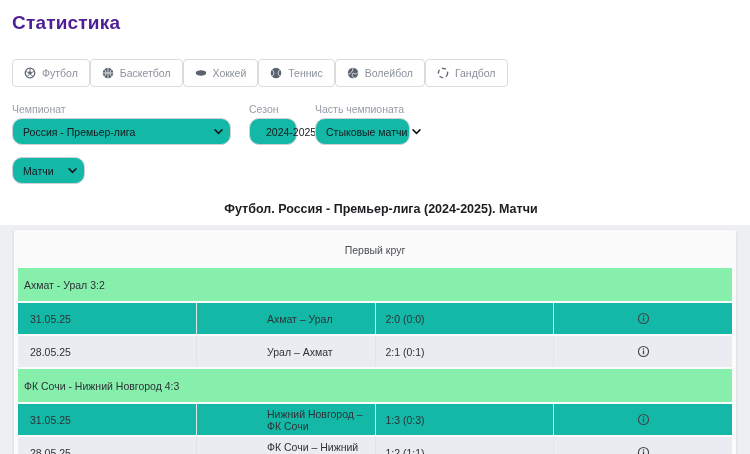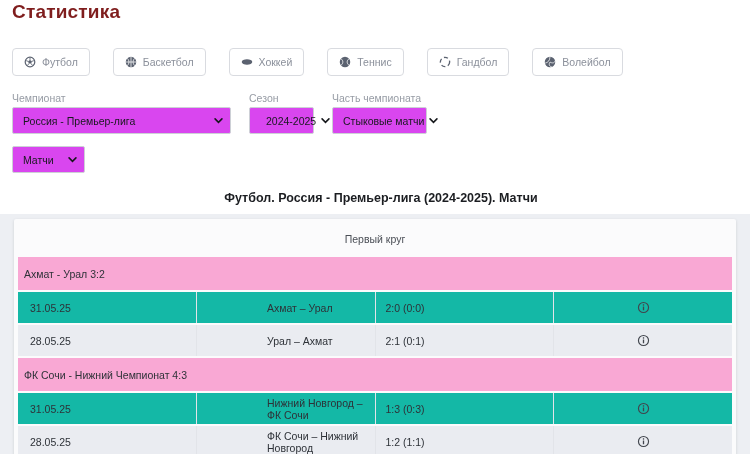--- a/index.html
+++ b/index.html
@@ -2,56 +2,56 @@
 <html><head>
 <meta charset="utf-8">
 <style>
   html,body{margin:0;padding:0;background:#fff;}
   .app{
     width:750px;height:454px;overflow:hidden;box-sizing:border-box;
     font-family:"Liberation Sans",sans-serif;color:#1c1e22;background:#fff;
     display:flex;flex-direction:column;
   }
   
-  .page-title{font-size:19px;font-weight:bold;margin:1px 0 0 12px;color:#7f1d1d;letter-spacing:.2px;}
-  
-  .sports{display:flex;gap:23px;margin:25px 0 0 12px;}
+  .page-title{font-size:19px;font-weight:bold;margin:12px 0 0 12px;color:#4c1d95;letter-spacing:.2px;}
+  
+  .sports{display:flex;gap:0;margin:25px 0 0 12px;}
   .sport-btn{
     display:inline-flex;align-items:center;gap:6px;height:28px;padding:0 11px;
     background:#fff;border:1px solid #d9dbe0;border-radius:4px;
     font-family:"Liberation Sans",sans-serif;font-size:10.5px;color:#8b909b;cursor:pointer;
   }
   .sport-btn .s-icon{display:inline-flex;width:12px;height:12px;color:#5b6270;}
   .sport-btn svg{width:12px;height:12px;display:block;}
   
   .filters{display:flex;align-items:flex-end;margin:16px 0 0 12px;gap:18px;}
   .filter{display:flex;flex-direction:column;}
   .filter-label{font-size:10.5px;color:#979ca5;margin-bottom:3px;}
   .select{
-    height:27px;box-sizing:border-box;border:1px solid #cdd0d6;border-radius:2px;background:#d946ef;
+    height:27px;box-sizing:border-box;border:1px solid #cdd0d6;border-radius:10px;background:#14b8a6;
     display:flex;align-items:center;justify-content:space-between;
     padding:0 7px 0 10px;font-size:10.5px;color:#17191d;cursor:pointer;gap:5px;white-space:nowrap;
   }
   .select .chev{display:inline-flex;flex:0 0 auto;}
   .w-champ{width:219px;}
-  .w-season{width:65px;padding-left:16px;}
+  .w-season{width:48px;padding-left:16px;}
   .w-part{width:95px;}
   .w-view{width:73px;margin-top:8px;}
   .filters.second{margin-top:4px;}
   
   .section-heading{font-size:12.5px;font-weight:bold;margin:18px 0 0 12px;color:#1b1d21;text-align:center;}
   
   .section{flex:1;background:#edeff3;margin-top:9px;padding:5px 14px 12px;box-sizing:border-box;}
   .card{
     background:#fbfbfc;border-radius:2px;padding:4px;
     box-shadow:0 1px 3px rgba(60,64,67,.18);
   }
   table.matches{width:100%;border-collapse:collapse;table-layout:fixed;font-size:10.5px;color:#2e3238;}
   tr.round td{background:#fbfbfc;height:30px;text-align:center;color:#4a4e55;}
-  tr.group td{background:#f9a8d4;height:31px;padding-left:6px;color:#2e3238;border-top:2px solid #fbfbfc;border-bottom:2px solid #fbfbfc;}
+  tr.group td{background:#86efac;height:31px;padding-left:6px;color:#2e3238;border-top:2px solid #fbfbfc;border-bottom:2px solid #fbfbfc;}
   tr.mrow td{height:29px;border-bottom:2px solid #fbfbfc;}
   tr.mrow.odd td{background:#14b8a6;}
   tr.mrow.even td{background:#eaecf1;}
   td.c-date{width:106px;padding-left:12px;}
   td.c-match{width:392px;padding-left:70px;border-left:1px solid #e2e4e9;margin-top:24px;}
   td.c-score{width:174px;padding-left:10px;border-left:1px solid #e2e4e9;}
   td.c-info{width:41px;text-align:center;border-left:1px solid #e2e4e9;}
   .info-btn{display:inline-flex;align-items:center;justify-content:center;cursor:pointer;vertical-align:middle;}
   .info-btn svg{display:block;}
 </style>
@@ -95,33 +95,33 @@
         <svg viewBox="0 0 16 16">
             <circle cx="8" cy="8" r="7" fill="currentColor"></circle>
             <path d="M2.5 3.5 C6 6 6 10 2.5 12.5 M13.5 3.5 C10 6 10 10 13.5 12.5" stroke="#fff" stroke-width="1" fill="none"></path>
           </svg>
       </span>
       <span>Теннис</span>
     </button>
     <button class="sport-btn">
       <span class="s-icon">
         <svg viewBox="0 0 16 16">
-            <circle cx="8" cy="8" r="6.2" fill="none" stroke="currentColor" stroke-width="1.8" stroke-dasharray="5.5 3.5"></circle>
-          </svg>
-      </span>
-      <span>Гандбол</span>
-    </button>
-    <button class="sport-btn">
-      <span class="s-icon">
-        <svg viewBox="0 0 16 16">
             <circle cx="8" cy="8" r="7" fill="currentColor"></circle>
             <path d="M8 1 C8 6 5 9 1.5 9.5 M8 8 C11 10 14.5 9.5 15 6 M8 8 C6 11 7 14 10.5 14.5" stroke="#fff" stroke-width="1" fill="none"></path>
           </svg>
       </span>
       <span>Волейбол</span>
+    </button>
+    <button class="sport-btn">
+      <span class="s-icon">
+        <svg viewBox="0 0 16 16">
+            <circle cx="8" cy="8" r="6.2" fill="none" stroke="currentColor" stroke-width="1.8" stroke-dasharray="5.5 3.5"></circle>
+          </svg>
+      </span>
+      <span>Гандбол</span>
     </button>
   </div>
 
   <div class="filters">
     <div class="filter">
       <div class="filter-label">Чемпионат</div>
       <div class="select w-champ">
         <span>Россия - Премьер-лига</span>
         <span class="chev">
           <svg width="9" height="6" viewBox="0 0 10 7">
@@ -197,21 +197,21 @@
           <td class="c-info"><span class="info-btn">
                   <svg width="13" height="13" viewBox="0 0 16 16">
                     <circle cx="8" cy="8" r="6.2" fill="none" stroke="#41454d" stroke-width="1.4"></circle>
                     <rect x="7.2" y="6.8" width="1.6" height="4.6" fill="#41454d"></rect>
                     <rect x="7.2" y="4" width="1.6" height="1.7" fill="#41454d"></rect>
                   </svg>
                 </span></td>
         </tr>
 
         <tr class="group">
-          <td colspan="4">ФК Сочи - Нижний Чемпионат 4:3</td>
+          <td colspan="4">ФК Сочи - Нижний Новгород 4:3</td>
         </tr>
         <tr class="mrow odd">
           <td class="c-date">31.05.25</td>
           <td class="c-match">Нижний Новгород – ФК Сочи</td>
           <td class="c-score">1:3 (0:3)</td>
           <td class="c-info"><span class="info-btn">
                   <svg width="13" height="13" viewBox="0 0 16 16">
                     <circle cx="8" cy="8" r="6.2" fill="none" stroke="#41454d" stroke-width="1.4"></circle>
                     <rect x="7.2" y="6.8" width="1.6" height="4.6" fill="#41454d"></rect>
                     <rect x="7.2" y="4" width="1.6" height="1.7" fill="#41454d"></rect>

